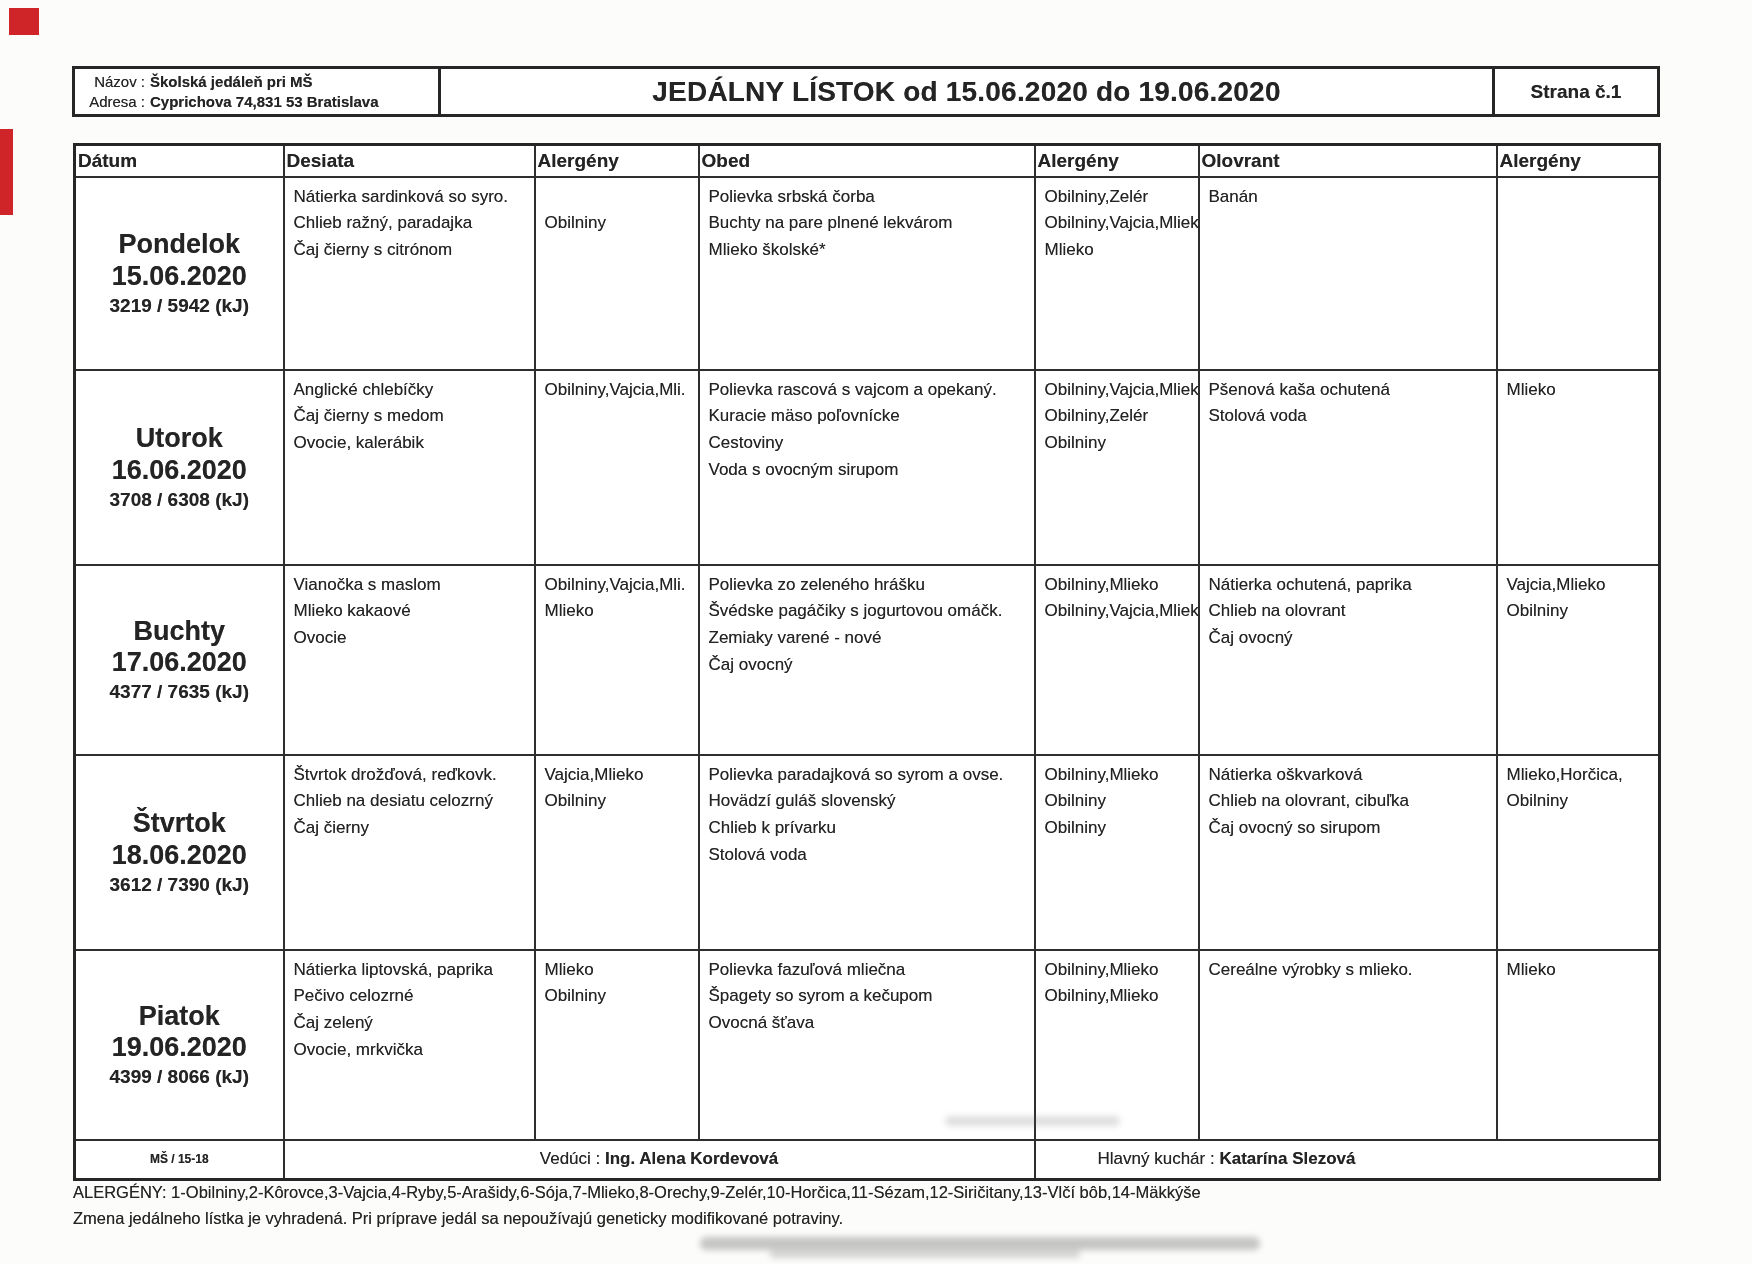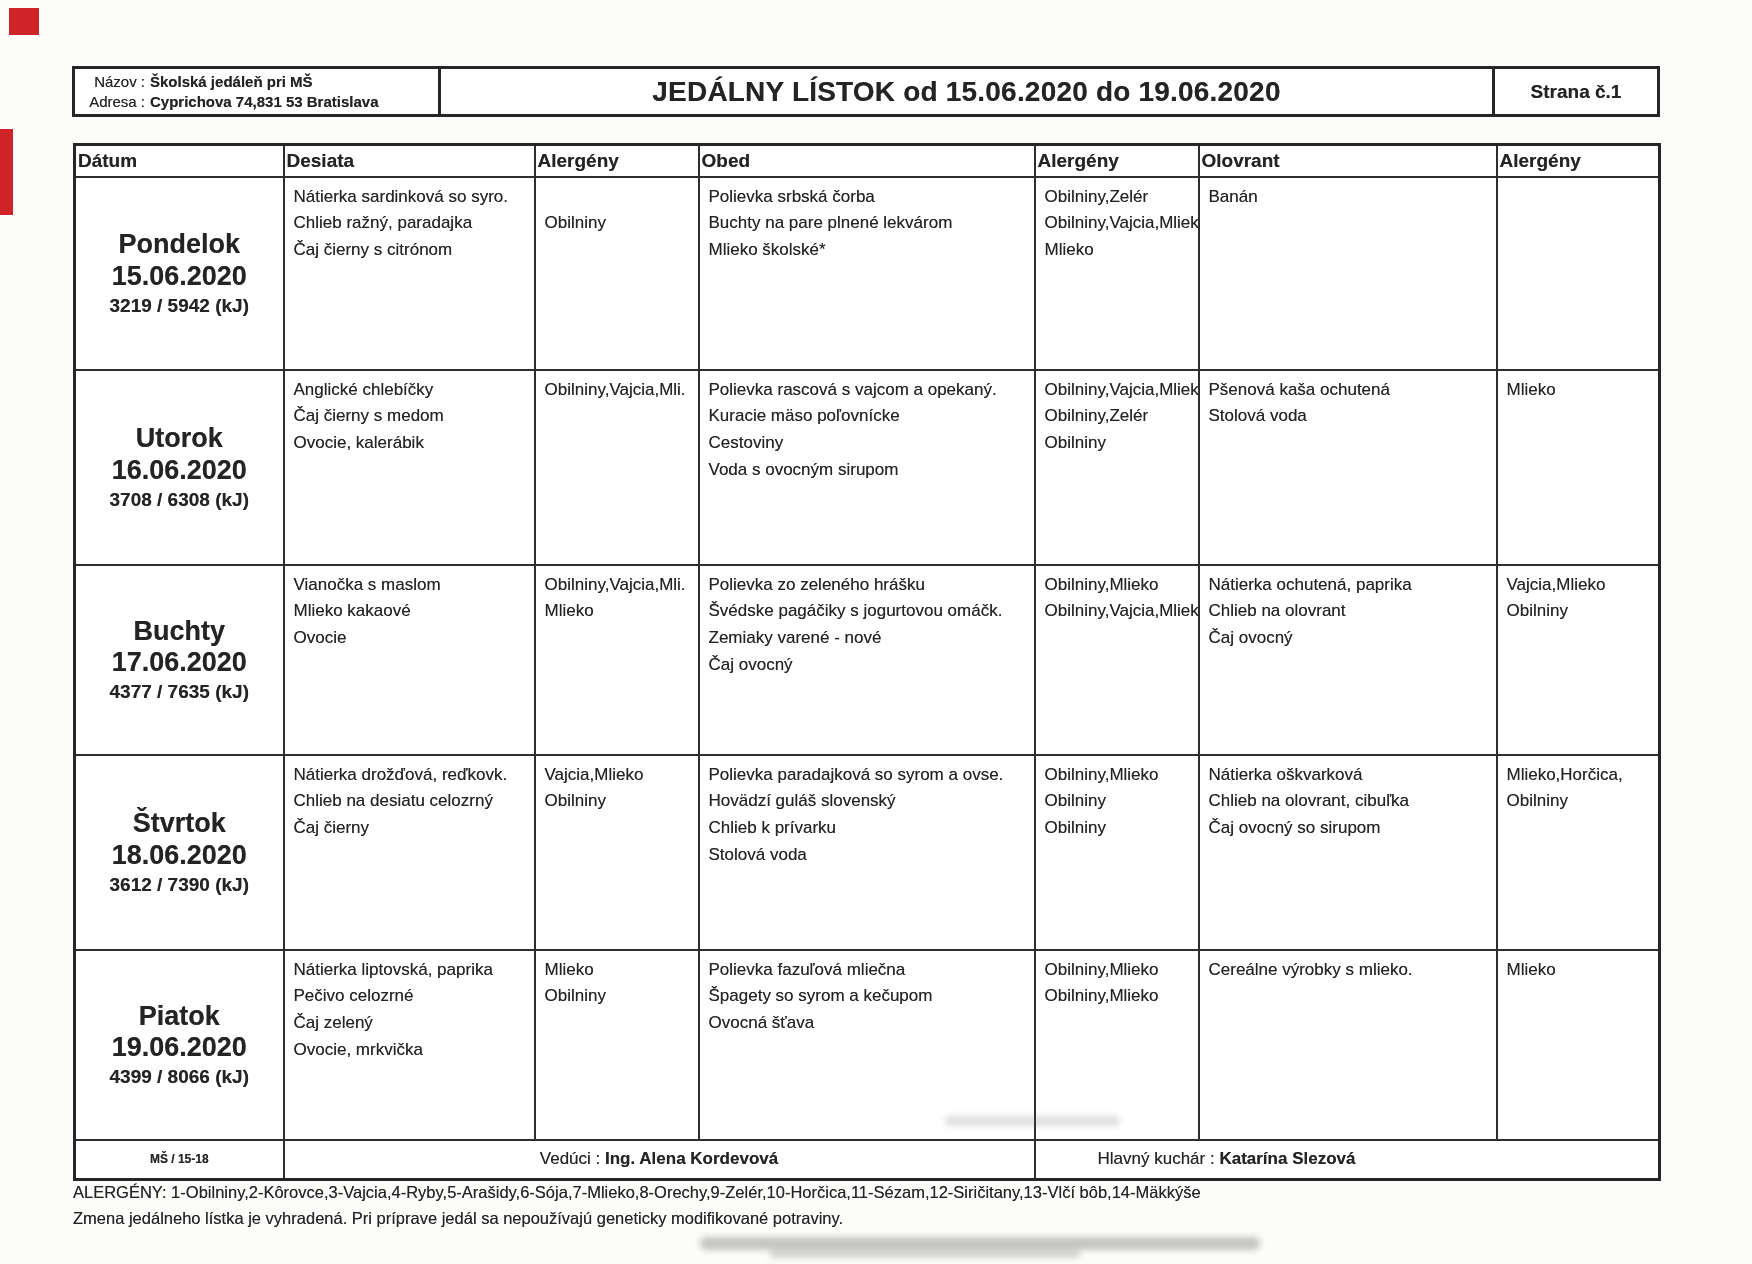--- a/index.html
+++ b/index.html
@@ -216,21 +216,21 @@
             <div class="line">Obilniny</div>
           </td>
   </tr>
         <tr class="menu-row">
     <td class="date-cell">
       <div class="day">Štvrtok</div>
       <div class="date">18.06.2020</div>
       <div class="energy">3612 / 7390 (kJ)</div>
     </td>
     <td class="food-cell">
-            <div class="line">Nátierka drožďová, reďkovk.</div>
+            <div class="line">Štvrtok drožďová, reďkovk.</div>
             <div class="line">Chlieb na desiatu celozrný</div>
             <div class="line">Čaj čierny</div>
           </td>
     <td class="food-cell">
             <div class="line">Vajcia,Mlieko</div>
             <div class="line">Obilniny</div>
           </td>
     <td class="food-cell">
             <div class="line">Polievka paradajková so syrom a ovse.</div>
             <div class="line">Hovädzí guláš slovenský</div>

